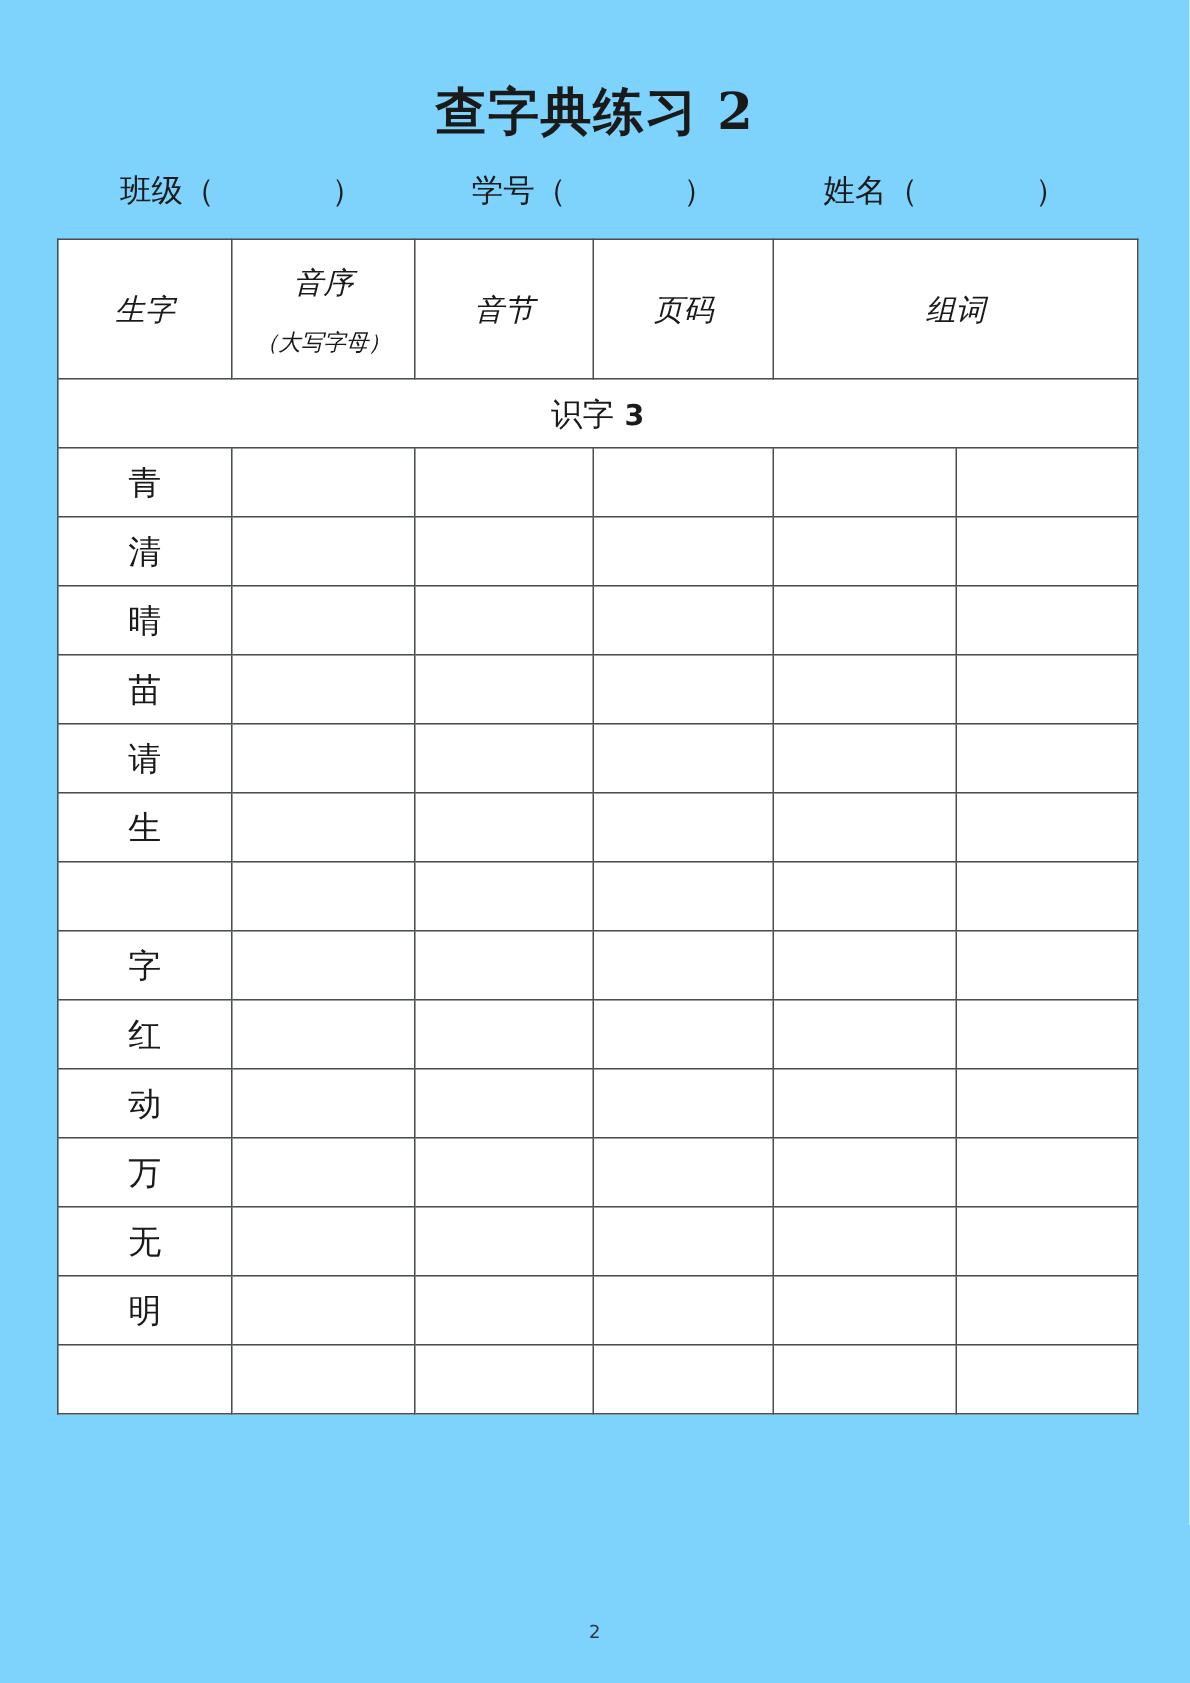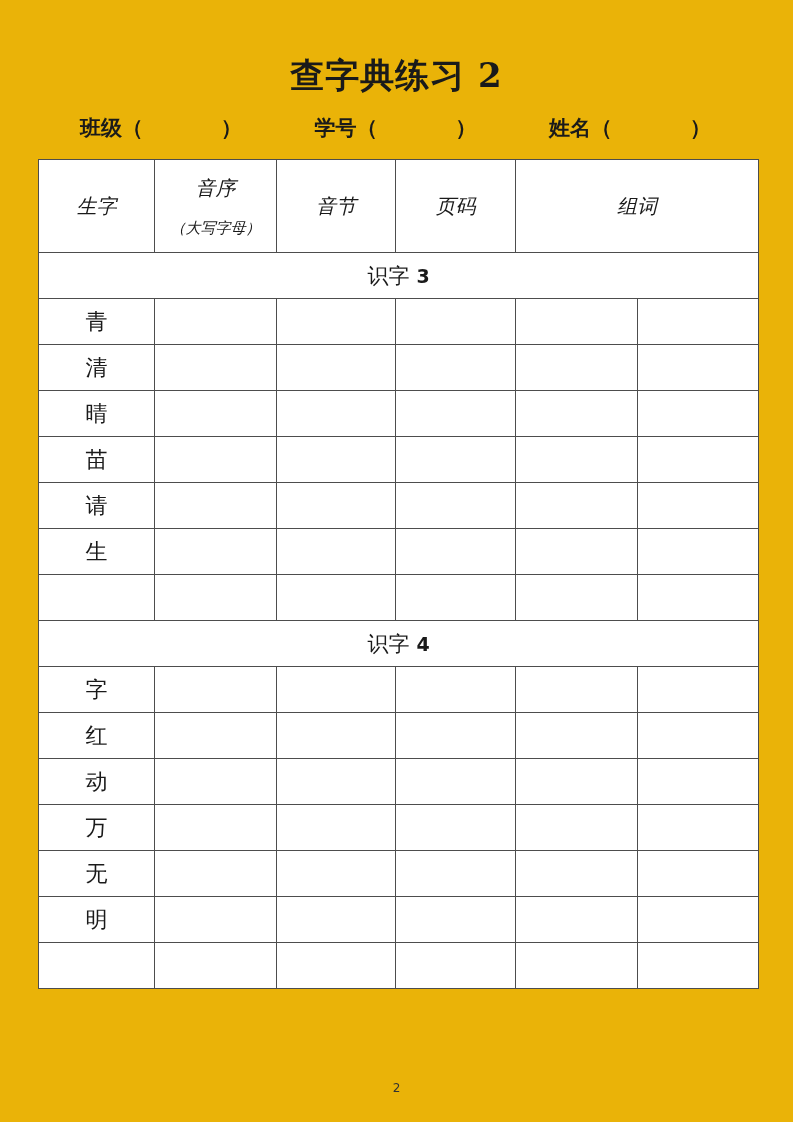--- a/index.html
+++ b/index.html
@@ -1,41 +1,41 @@
 <!DOCTYPE html>
 <html><head>
 <meta charset="utf-8">
 <style>
   * { margin: 0; padding: 0; box-sizing: border-box; }
   html, body { background: #ffffff; }
   .page {
     position: relative;
     width: 793px;
     height: 1122px;
-    background: #eab308;
+    background: #7dd3fc;
     font-family: "DejaVu Serif", "Liberation Serif", serif;
     color: #1a1a1a;
     overflow: hidden;
   }
   .title {
     padding-top: 57px;
     text-align: center;
     font-size: 34px;
     font-weight: bold;
     line-height: 1.1;
     letter-spacing: 1px;
   }
   .info-line {
     display: flex;
     justify-content: space-between;
     margin: 22px 82px 0 80px;
     font-size: 21px;
     line-height: 1.1;
   }
-  .info-field { white-space: nowrap; font-weight: bold; }
+  .info-field { white-space: nowrap; }
   .blank-space { display: inline-block; width: 78px; }
   table.worksheet {
     border-collapse: collapse;
     table-layout: fixed;
     margin-left: 38px;
     margin-top: 20px;
     width: 720px;
   }
   table.worksheet th, table.worksheet td {
     border: 1px solid #4d4d4d;
@@ -155,23 +155,20 @@
       </tr>
       <tr class="data-row">
         <td class="char-cell"></td>
         <td></td>
           <td></td>
           <td></td>
           <td></td>
           <td></td>
       </tr>
 
-      <tr class="section-row">
-        <td colspan="6"><span>识字</span><span class="section-num">4</span></td>
-      </tr>
 
       <tr class="data-row">
         <td class="char-cell">字</td>
         <td></td>
           <td></td>
           <td></td>
           <td></td>
           <td></td>
       </tr>
       <tr class="data-row">

